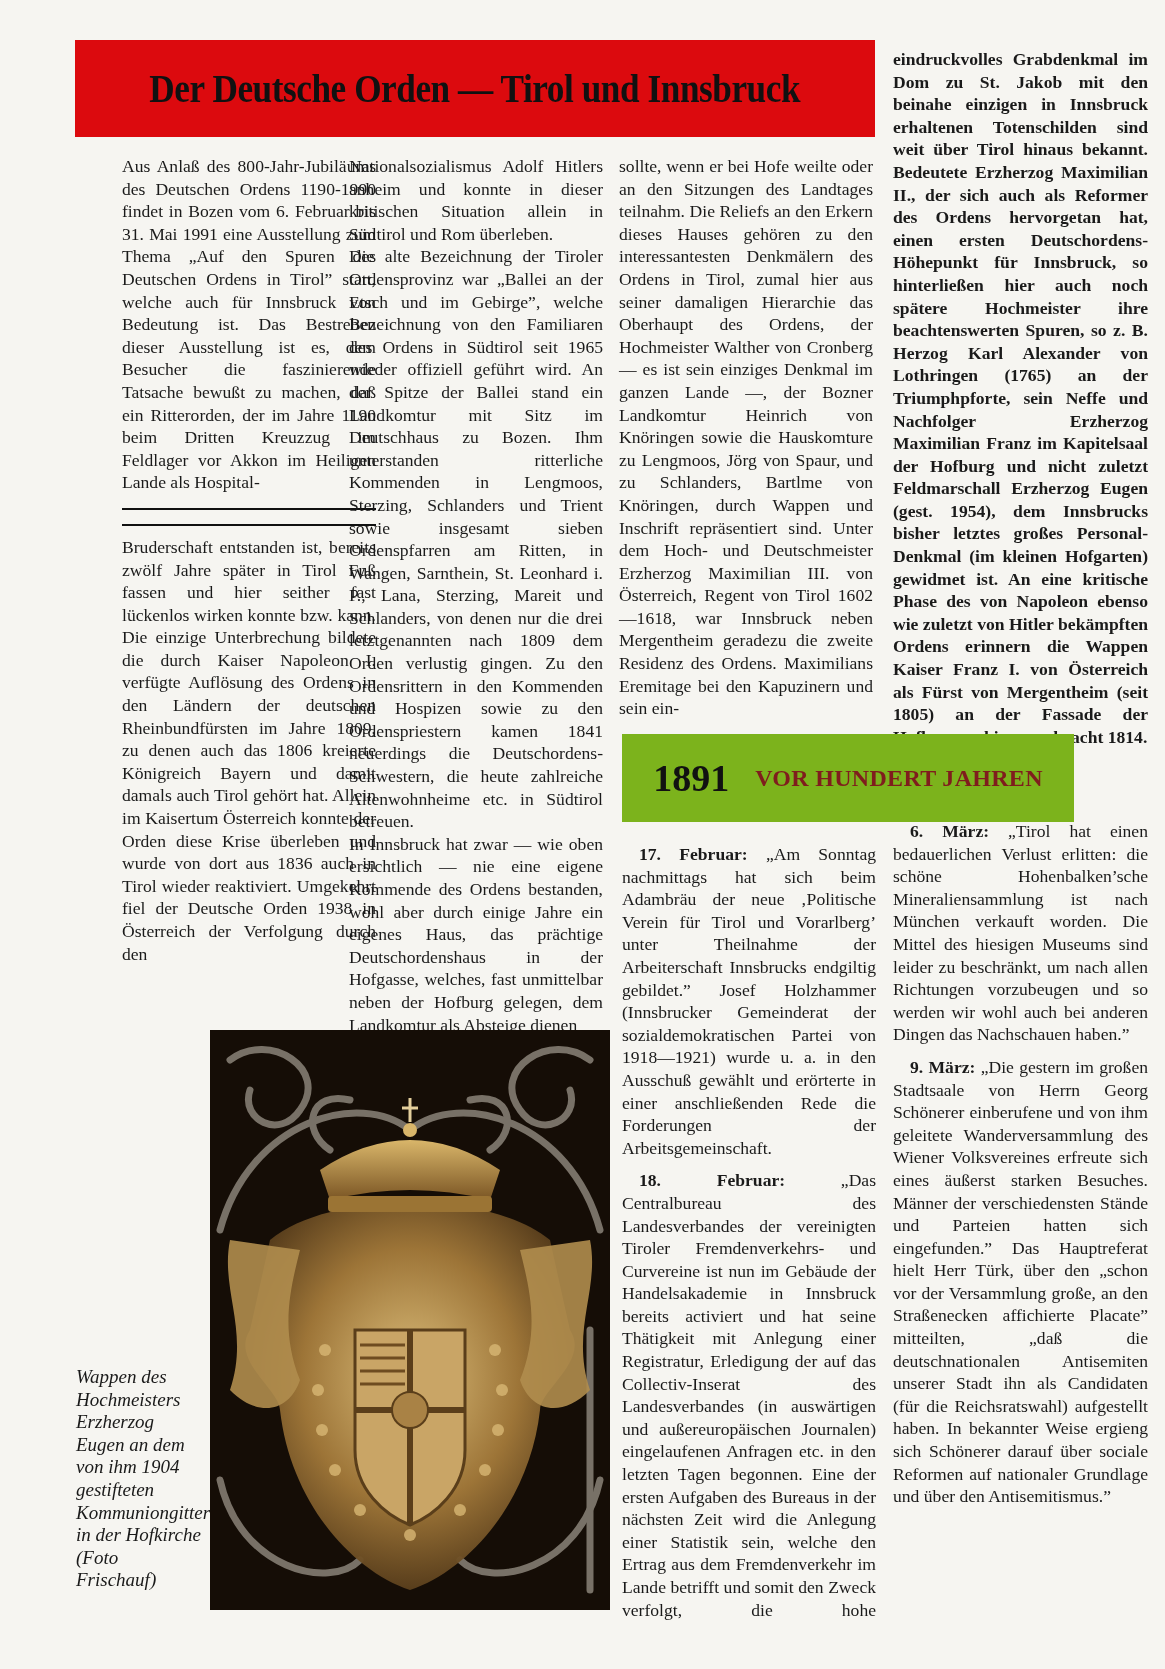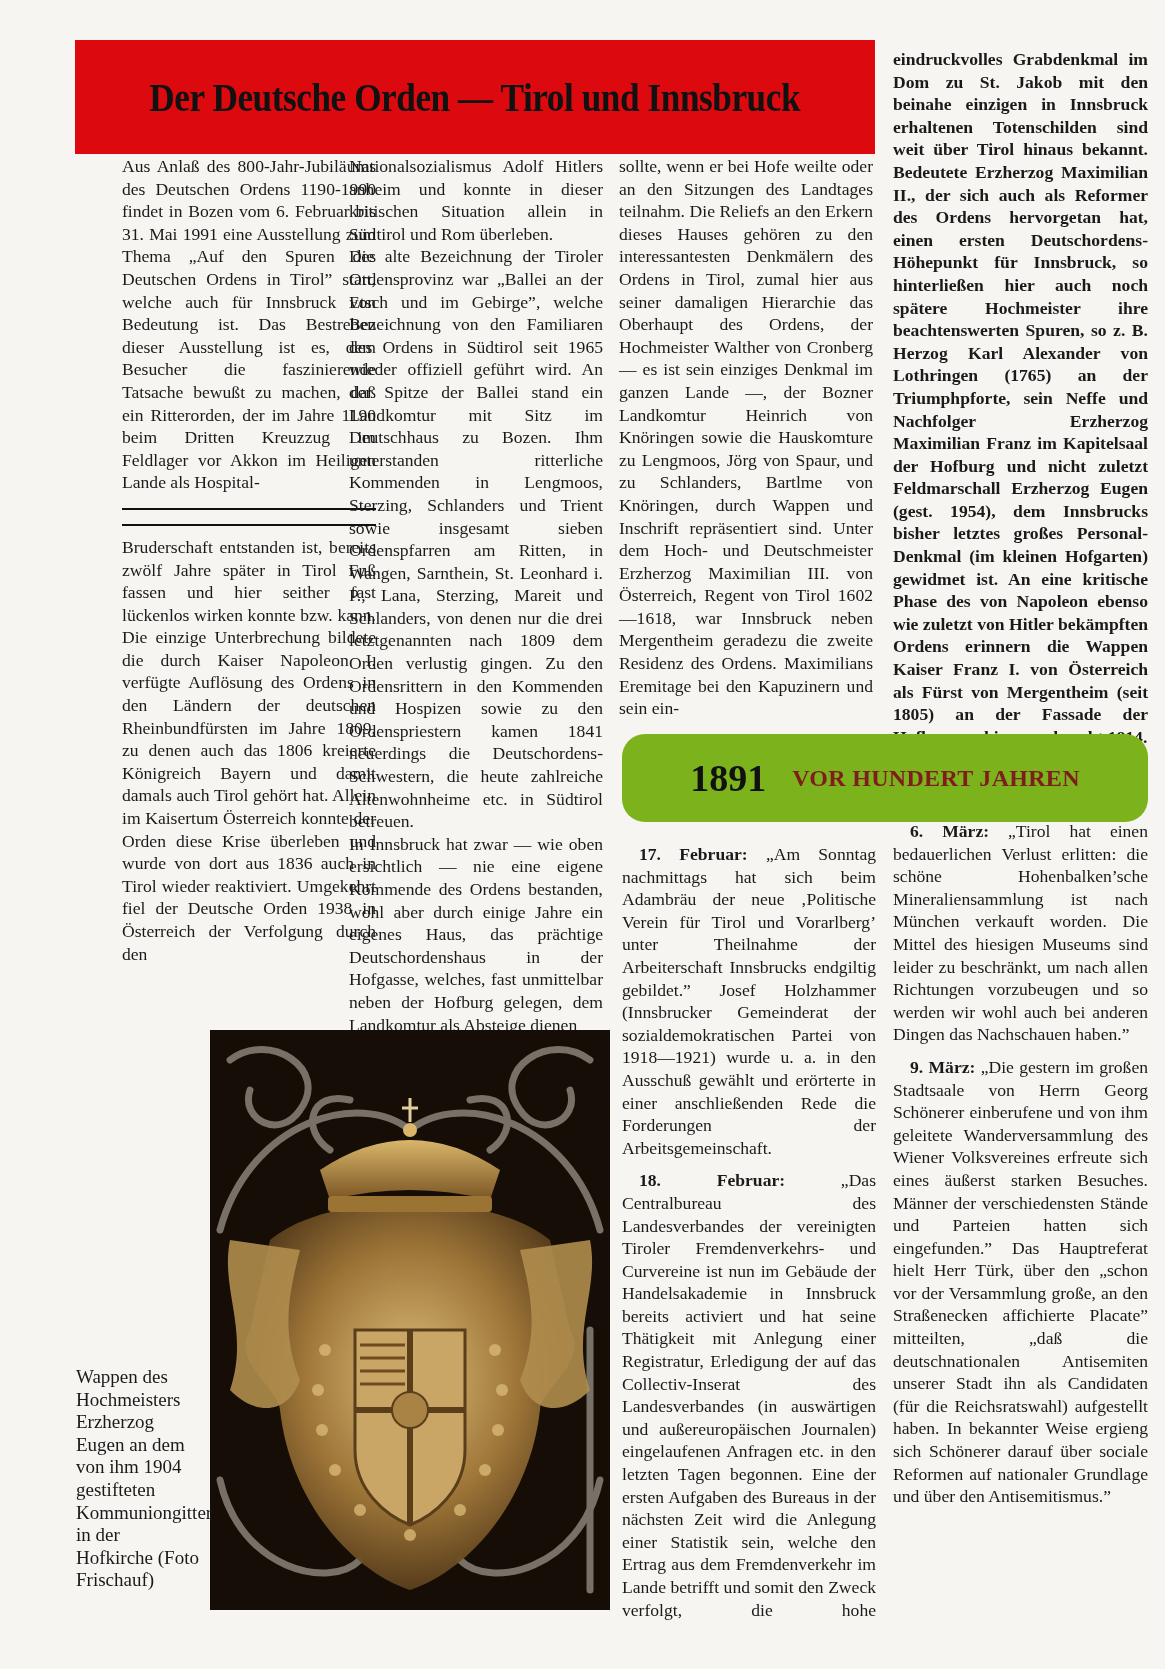--- a/index.html
+++ b/index.html
@@ -2,56 +2,56 @@
 <html><head>
 <meta charset="utf-8">
 <style>
   html, body { margin: 0; padding: 0; }
   body {
     width: 1165px; height: 1669px; position: relative; overflow: hidden;
     background: #f6f5f1; color: #1a1a1a;
     font-family: "Liberation Serif", "DejaVu Serif", serif;
   }
   .banner-red {
-    position: absolute; left: 75px; top: 40px; width: 800px; height: 114px;
+    position: absolute; left: 75px; top: 40px; width: 800px; height: 97px;
     background: #dc0a0e; display: flex; align-items: center; justify-content: center;
   }
   .banner-red h1 {
     margin: 0; font-size: 40px; font-weight: bold; color: #111;
     letter-spacing: -0.5px; transform: scaleX(0.88); white-space: nowrap;
   }
   .col {
     position: absolute; font-size: 17.6px; line-height: 22.6px;
     text-align: justify; hyphens: manual;
   }
   .col p { margin: 0; }
   .c1 { left: 76px; top: 155px; width: 254px; margin-left: 46px; }
   .c2 { left: 349px; top: 155px; width: 254px; }
   .c3 { left: 619px; top: 155px; width: 254px; }
   .c4 { left: 893px; top: 48px; width: 255px; font-weight: bold; }
   .rule { height: 2px; background: #111; margin: 14px 0 10px 0; }
   .byline { font-weight: bold; font-size: 16.5px; line-height: 22px; text-align: left; }
   .banner-green {
-    position: absolute; left: 622px; top: 734px; width: 526px; height: 88px;
-    background: #7cb31c; display: flex; align-items: center; justify-content: center; border-radius: 23px;
+    position: absolute; left: 622px; top: 734px; width: 452px; height: 88px;
+    background: #7cb31c; display: flex; align-items: center; justify-content: center;
   }
   .banner-green .year { font-size: 38px; font-weight: bold; color: #111; margin-right: 26px; }
   .banner-green .sub { font-size: 24px; font-weight: bold; color: #7f1d1d; letter-spacing: 0.3px; }
   .c5 { left: 622px; top: 843px; width: 254px; }
   .c6 { left: 893px; top: 820px; width: 255px; }
   .entry { margin-bottom: 10px !important; }
   .entry b { font-weight: bold; margin-left: 17px; }
   .photo {
     position: absolute; left: 210px; top: 1030px; width: 400px; height: 580px;
     background: #120c05; overflow: hidden;
   }
   .photo svg { width: 100%; height: 100%; display: block; }
   .caption {
     position: absolute; left: 76px; top: 1366px; width: 125px;
-    font-size: 19px; line-height: 22.6px;
+    font-style: italic; font-size: 19px; line-height: 22.6px;
   }
 </style>
 </head>
 <body>
 
 <div class="banner-red">
   <h1>Der Deutsche Orden — Tirol und Innsbruck</h1>
 </div>
 
 <div class="col c1">

